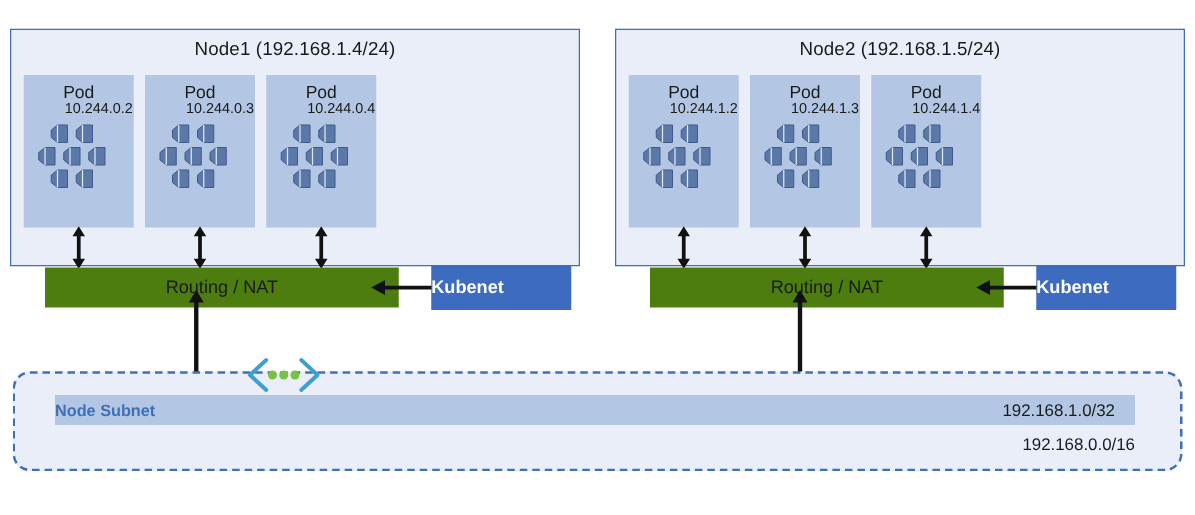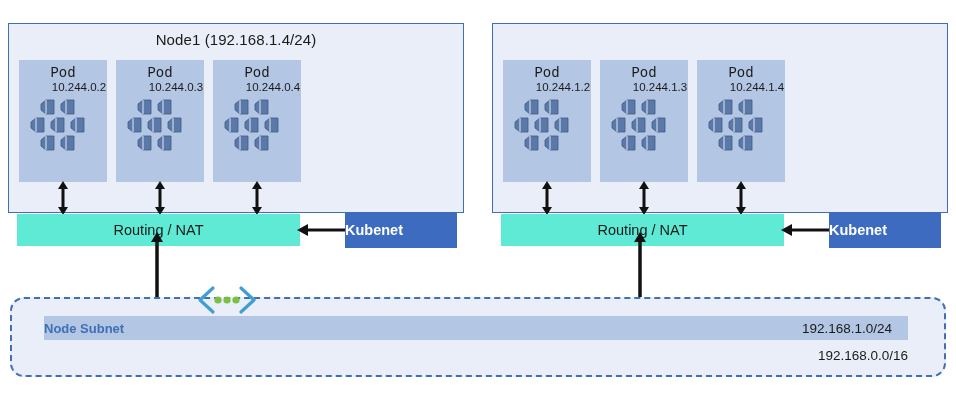--- a/index.html
+++ b/index.html
@@ -55,43 +55,42 @@
   .pod-box.p1 { left: 107px; }
   .pod-box.p2 { left: 204px; }
 
   .pod-label {
     text-align: center;
     font-size: 14px;
     color: #1a1a1a;
     margin-top: 6px;
     line-height: 15px;
     white-space: nowrap;
-    font-family: Liberation Mono, monospace;
   }
   .pod-ip {
     text-align: center;
     font-size: 11.5px;
     color: #1a1a1a;
     line-height: 13px;
     white-space: nowrap;
     padding-left: 32px;
   }
   .pod-icon {
     display: block;
     margin: 4px auto 0 auto;
   }
 
   
   .routing-bar {
     position: absolute;
-    left: 8px;
+    left: 27px;
     top: 190px;
     width: 283px;
     height: 32px;
-    background: #5eead4;
+    background: #4d7c0f;
   }
   .routing-bar .routing-text {
     position: absolute;
     left: 0; right: 0;
     top: 50%;
     transform: translateY(-50%);
     text-align: center;
     font-size: 14.5px;
     color: #1a1a1a;
     white-space: nowrap;
@@ -341,20 +340,21 @@
       <line x1="52" y1="8" x2="10" y2="8" stroke="#111111" stroke-width="3"></line>
       <polygon points="0,8 11,2 11,14" fill="#111111"></polygon>
     </svg>
 
     <div class="kubenet-box">
       <div class="kubenet-text">Kubenet</div>
     </div>
   </div>
 
   <div class="node-box" id="node-2">
+    <div class="node-title">Node2 (192.168.1.5/24)</div>
 
     <div class="pod-box p0">
       <div class="pod-label">Pod</div>
       <div class="pod-ip">10.244.1.2</div>
       <svg class="pod-icon" width="70" height="58" viewBox="0 0 70 58">
         <g fill="#5b79a8" stroke="#3f5a86" stroke-width="0.8">
           <g transform="translate(13,2)">
               <path d="M0 4 L5 0 L13 0 L13 14 L5 14 L0 10 Z"></path>
               <path d="M5 0 L5 14" stroke="#e2e8f3" stroke-width="1" fill="none"></path>
             </g>
@@ -498,21 +498,21 @@
   <svg class="arrow-svg node-down-arrow" id="node2-down" viewBox="0 0 16 96">
     <line x1="8" y1="7" x2="8" y2="89" stroke="#111111" stroke-width="3.5"></line>
     <polygon points="8,0 14,10 2,10" fill="#111111"></polygon>
     <polygon points="8,96 14,86 2,86" fill="#111111"></polygon>
   </svg>
 
   <div id="vnet-box"></div>
 
   <div id="subnet-bar">
     <div id="subnet-label">Node Subnet</div>
-    <div id="subnet-cidr">192.168.1.0/24</div>
+    <div id="subnet-cidr">192.168.1.0/32</div>
   </div>
 
   <div id="vnet-cidr">192.168.0.0/16</div>
 
   <svg id="connector-icon" viewBox="0 0 68 30">
     <path d="M20 3 L7 15 L20 27" fill="none" stroke="#3f9fd0" stroke-width="3.2" stroke-linecap="round" stroke-linejoin="round"></path>
     <path d="M48 3 L61 15 L48 27" fill="none" stroke="#3f9fd0" stroke-width="3.2" stroke-linecap="round" stroke-linejoin="round"></path>
     <circle cx="25" cy="15" r="3.6" fill="#7ac143"></circle>
     <circle cx="34" cy="15" r="3.6" fill="#7ac143"></circle>
     <circle cx="43" cy="15" r="3.6" fill="#7ac143"></circle>

